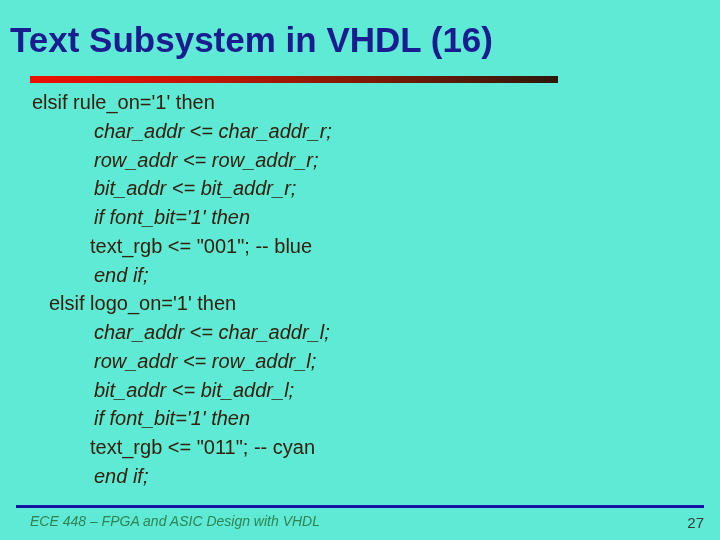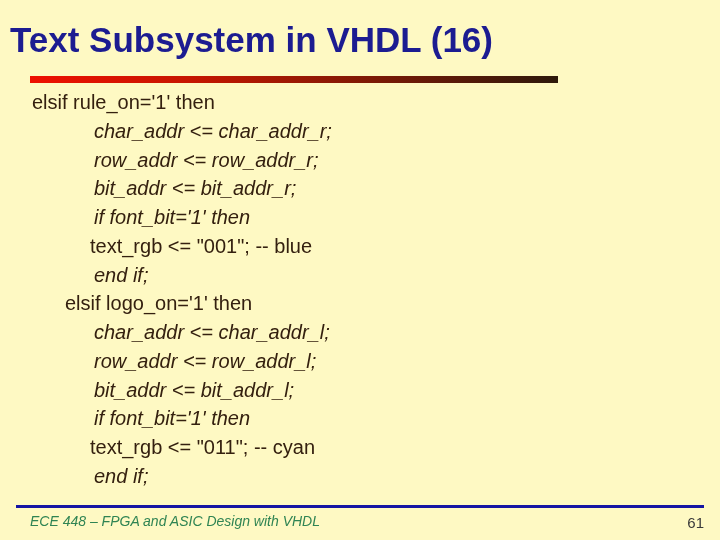--- a/index.html
+++ b/index.html
@@ -4,21 +4,21 @@
 <style>
   html, body {
     margin: 0;
     padding: 0;
     background: #ffffff;
   }
   .slide {
     position: relative;
     width: 720px;
     height: 540px;
-    background: #fef9c3;
+    background: #5eead4;
     overflow: hidden;
     font-family: "Liberation Sans", sans-serif;
   }
   .slide-title {
     position: absolute;
     left: 10px;
     top: 20px;
     font-size: 35px;
     font-weight: bold;
     color: #1c1c91;
@@ -38,21 +38,21 @@
     left: 0px;
     top: 88px;
     width: 584px;
     color: #34200f;
     font-size: 20px;
     line-height: 28.75px;
     white-space: pre;
   }
   .code-line { height: 28.75px; }
   .indent-0 { padding-left: 32px; }
-  .indent-1 { padding-left: 65px; }
+  .indent-1 { padding-left: 49px; }
   .indent-2 { padding-left: 94px; font-style: italic; }
   .indent-3 { padding-left: 90px; }
   .footer-rule {
     position: absolute;
     left: 16px;
     top: 505px;
     width: 688px;
     height: 3px;
     background: #1515a3;
   }
@@ -81,15 +81,15 @@
   <div class="slide-title">Text Subsystem in VHDL (16)</div>
 
   <div class="divider-bar"></div>
 
   <div class="code-block"><div class="code-line indent-0">elsif rule_on='1' then</div><div class="code-line indent-2">char_addr &lt;= char_addr_r;</div><div class="code-line indent-2">row_addr &lt;= row_addr_r;</div><div class="code-line indent-2">bit_addr &lt;= bit_addr_r;</div><div class="code-line indent-2">if font_bit='1' then</div><div class="code-line indent-3">text_rgb &lt;= "001"; -- blue</div><div class="code-line indent-2">end if;</div><div class="code-line indent-1">elsif logo_on='1' then</div><div class="code-line indent-2">char_addr &lt;= char_addr_l;</div><div class="code-line indent-2">row_addr &lt;= row_addr_l;</div><div class="code-line indent-2">bit_addr &lt;= bit_addr_l;</div><div class="code-line indent-2">if font_bit='1' then</div><div class="code-line indent-3">text_rgb &lt;= "011"; -- cyan</div><div class="code-line indent-2">end if;</div></div>
 
   <div class="footer-rule"></div>
 
   <div class="footer-course">ECE 448 – FPGA and ASIC Design with VHDL</div>
 
-  <div class="footer-page">61</div>
+  <div class="footer-page">27</div>
 
 </div>
 
 </body></html>

